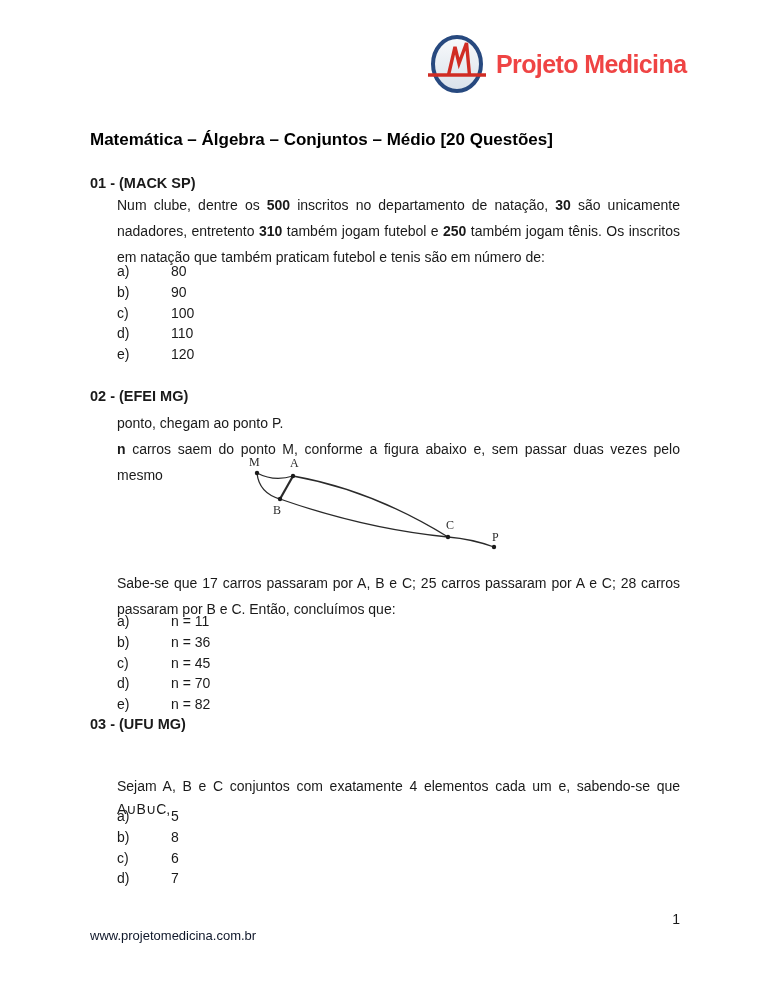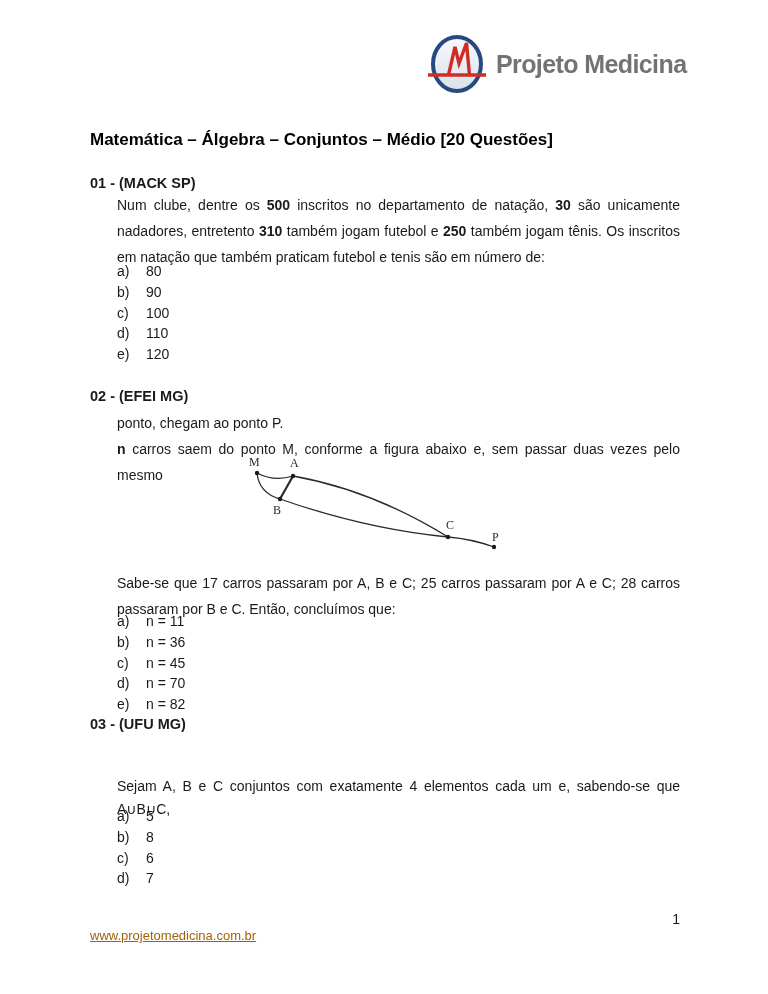--- a/index.html
+++ b/index.html
@@ -2,21 +2,21 @@
 <html><head>
 <meta charset="utf-8">
 <style>
   html,body{margin:0;padding:0;background:#ffffff;}
   body{font-family:"Liberation Sans",sans-serif;color:#1a1a1a;}
   .sheet{position:relative;width:768px;height:994px;background:#fff;overflow:hidden;}
   .abs{position:absolute;}
 
   
   #logo{left:428px;top:33px;display:flex;align-items:center;gap:10px;}
-  .logo-text{font-weight:bold;font-size:25px;color:#737373;letter-spacing:-0.6px;white-space:nowrap;}
+  .logo-text{font-weight:bold;font-size:25px;color:#ef4444;letter-spacing:-0.6px;white-space:nowrap;}
 
   
   #title{left:90px;top:130px;font-size:17px;font-weight:bold;color:#000000;white-space:nowrap;}
 
   
   .qheader{font-weight:bold;font-size:14.5px;white-space:nowrap;}
   #q1h{left:90px;top:175px;text-align:right;}
   #q1b{left:117px;top:192px;width:563px;}
   #q1o{left:117px;top:261px;}
   #q2h{left:90px;top:388px;}
@@ -28,28 +28,28 @@
   #q3b{left:117px;top:739px;width:563px;}
   #q3o{left:117px;top:806px;}
 
   .jline{font-size:14px;line-height:26px;text-align:justify;}
   .jline.full{text-align-last:justify;}
   #q3b .jline{line-height:23px;margin-top:36px;}
   .jline b{font-weight:bold;}
 
   .opt{display:flex;font-size:14px;line-height:20.8px;}
   .ol{width:29px;flex:0 0 29px;}
-  .ov{white-space:nowrap;}
+  .ov{white-space:nowrap;margin-left:25px;}
 
   
   #fig text{font-family:"Liberation Serif",serif;font-size:12px;fill:#2b2b2b;}
 
   
   #pagenum{left:560px;top:911px;width:120px;text-align:right;font-size:14px;color:#1a1a1a;}
-  #flink{left:90px;top:928px;font-size:13px;color:#a16207;text-decoration:underline;cursor:pointer;white-space:nowrap;}
+  #flink{left:90px;top:928px;font-size:13px;color:#0f172a;cursor:pointer;white-space:nowrap;}
 </style>
 </head>
 <body>
 
 <div class="sheet">
 
   <div class="abs" id="logo">
     <svg width="58" height="62" viewBox="0 0 58 62">
       <defs>
         <linearGradient id="lg" x1="0" y1="0" x2="0" y2="1">

